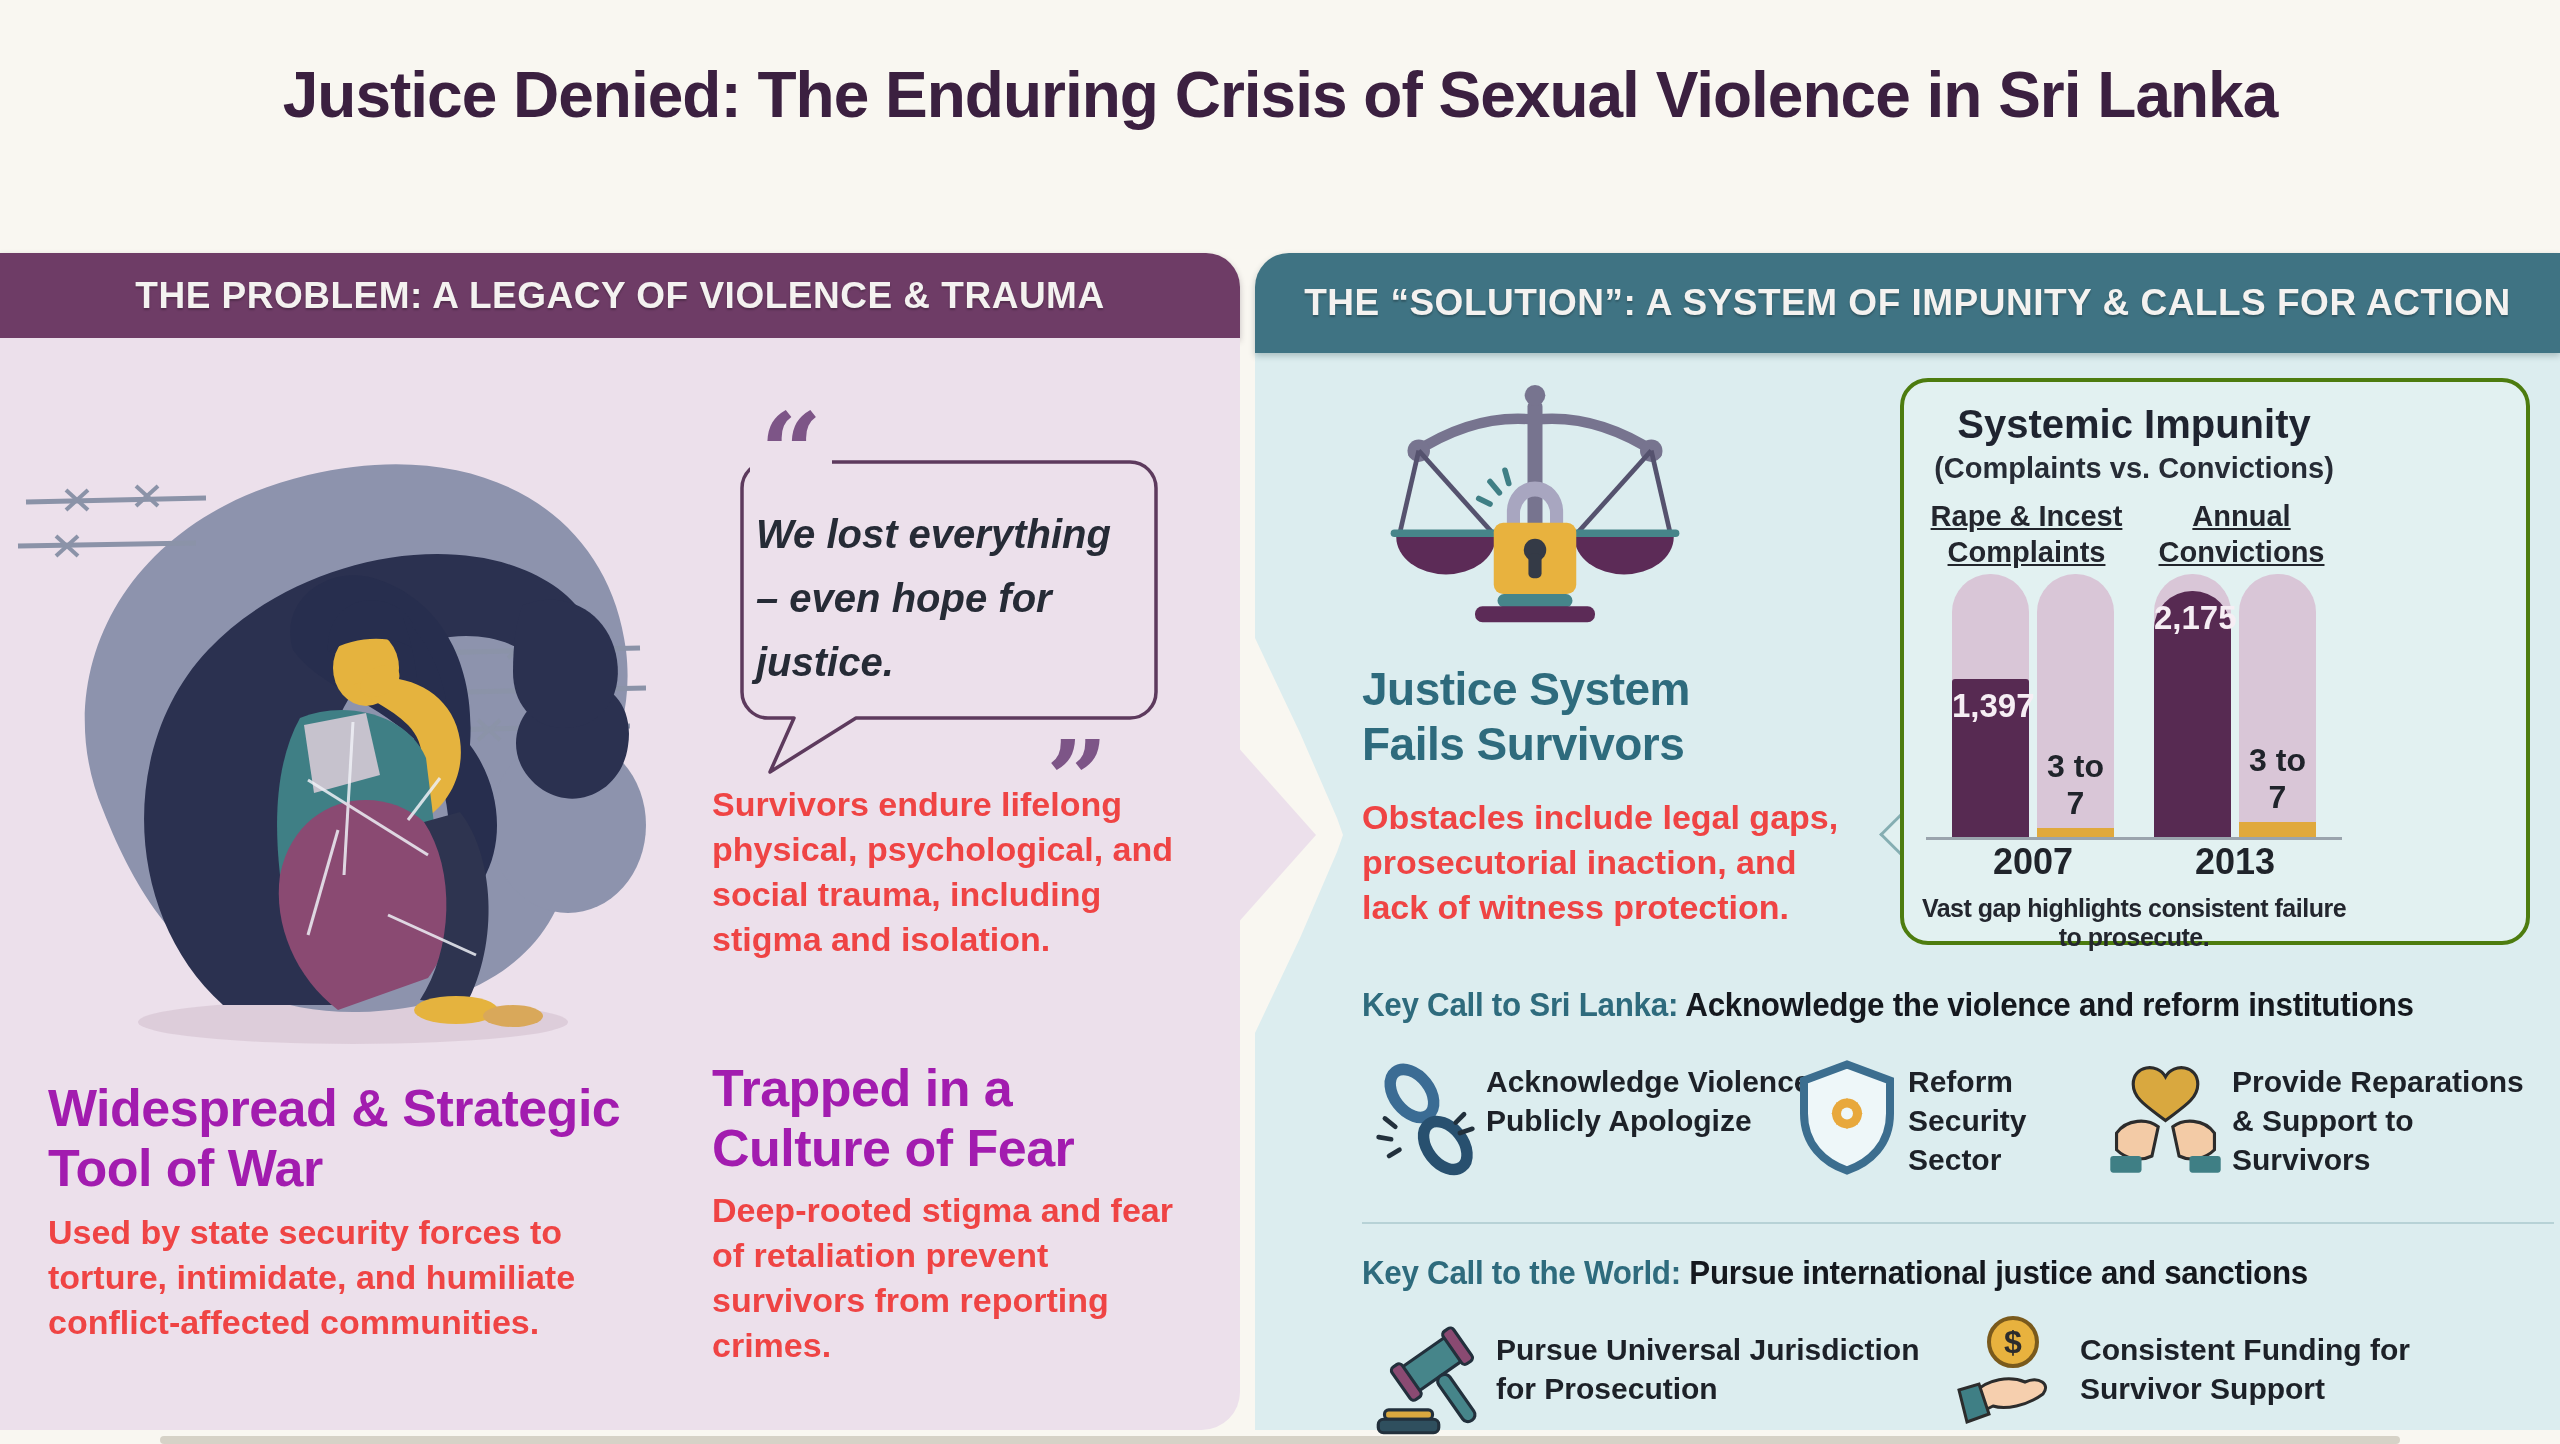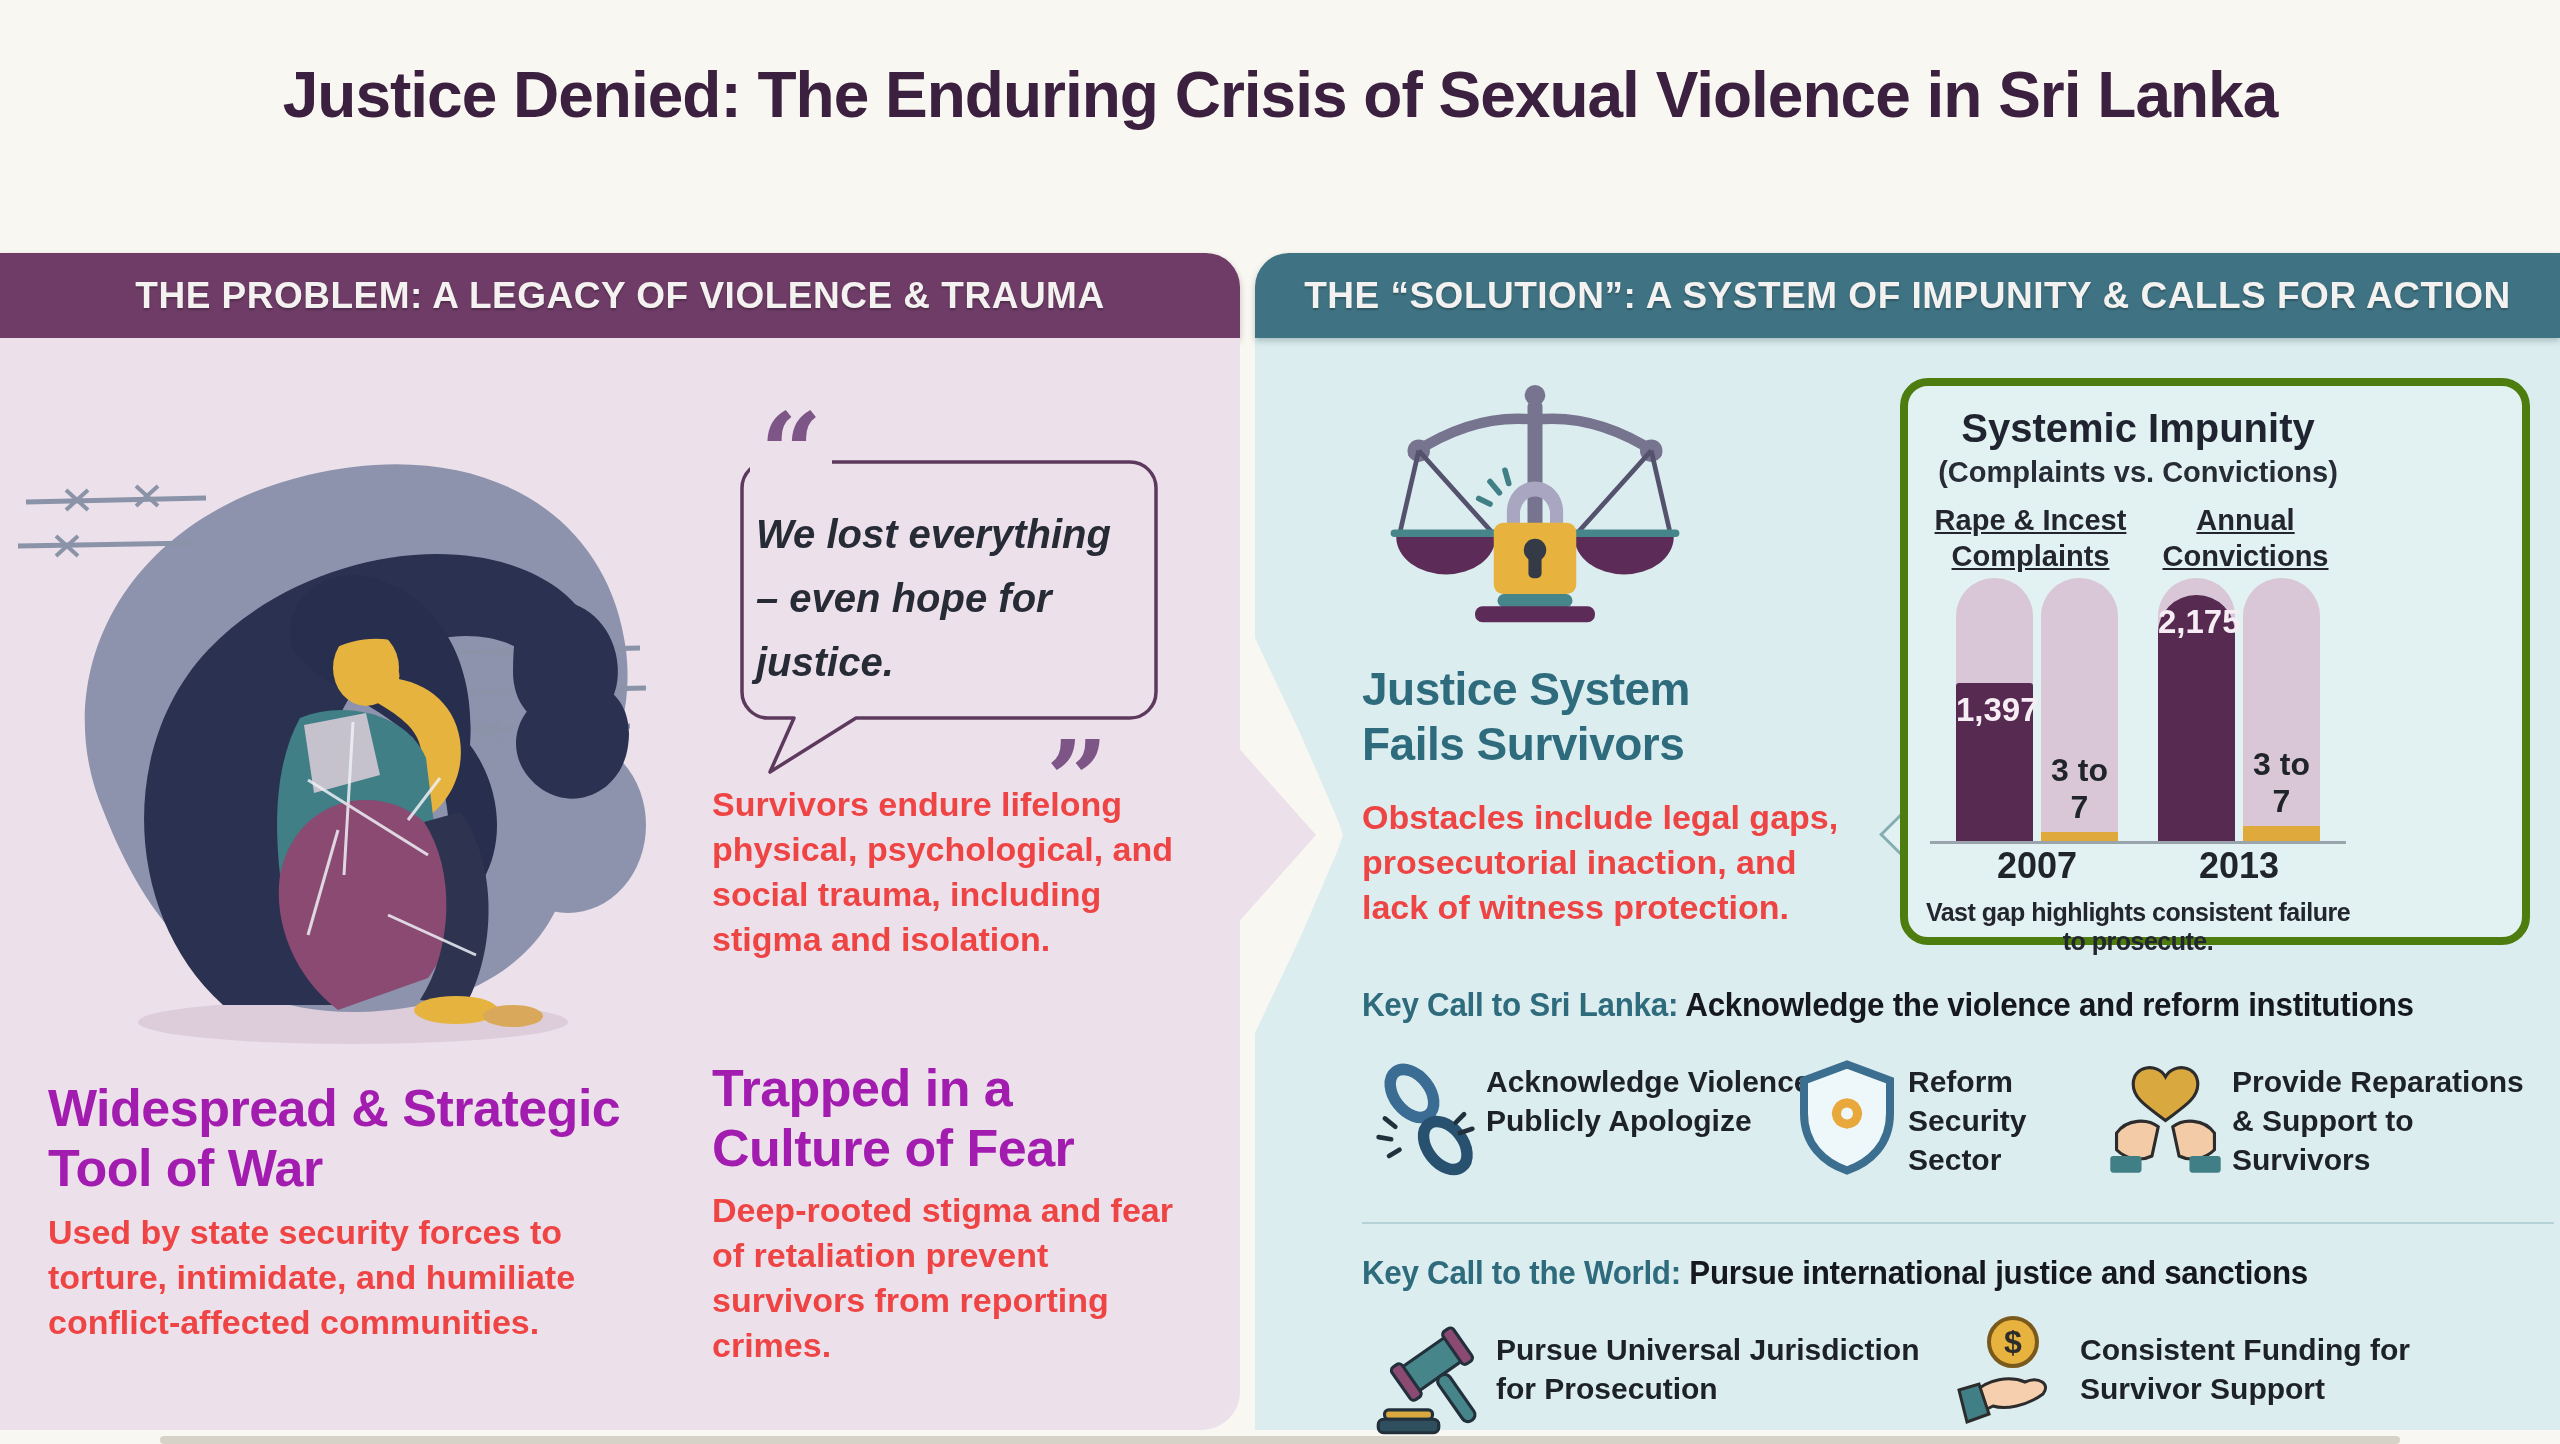--- a/index.html
+++ b/index.html
@@ -16,21 +16,21 @@
     font-size:64px;font-weight:800;letter-spacing:-1px;color:#3b2040;
   }
   
   .left-header{
     left:0;top:253px;width:1240px;height:85px;background:#6e3c66;
     border-radius:0 34px 0 0;display:flex;align-items:center;justify-content:center;
     box-shadow:0 3px 6px rgba(40,20,40,.25);
   }
   .right-panel{left:1255px;top:253px;width:1305px;height:1177px;}
   .right-header{
-    left:0;top:0;width:1305px;height:85px;background:#3f7383;
+    left:0;top:0;width:1305px;height:100px;background:#3f7383;
     border-radius:34px 0 0 0;display:flex;align-items:center;justify-content:center;
     box-shadow:0 3px 6px rgba(20,50,55,.25);
   }
   .panel-header-text{
     font-size:37px;font-weight:800;color:#f4f2f0;letter-spacing:.5px;
     text-shadow:0 2px 2px rgba(0,0,0,.25);white-space:nowrap;
   }
   .left-body{
     left:0;top:338px;width:1240px;height:1092px;background:#ece0eb;
     border-radius:0 0 38px 0;
@@ -65,21 +65,21 @@
   .teal-heading{font-size:46px;font-weight:800;line-height:1.2;color:#2e6b7d;letter-spacing:-.5px;}
   .call-heading{white-space:nowrap;font-size:33px;font-weight:800;letter-spacing:-.3px;
     transform:scaleX(.95);transform-origin:left center;}
   .call-label{color:#2e6b7d;}
   .call-text{color:#15181e;}
   .item-text{font-size:30px;font-weight:600;line-height:1.3;color:#1d2128;}
   .divider{height:2px;background:#b7d2d6;}
   
   .chart-box{
     left:1900px;top:378px;width:630px;height:567px;background:#e2f1f1;
-    border:8px solid #4d7c0f;border-radius:28px;box-sizing:border-box;
+    border:4px solid #4d7c0f;border-radius:28px;box-sizing:border-box;
   }
   .chart-notch{
     left:1886px;top:818px;width:30px;height:30px;background:#e2f1f1;
     border-left:3px solid #85aeb2;border-bottom:3px solid #85aeb2;
     transform:rotate(45deg);
   }
   .chart-content{position:absolute;left:10px;top:0;width:440px;height:100%;}
   .chart-title{position:absolute;top:20px;width:100%;text-align:center;
     font-size:40px;font-weight:800;color:#1f2430;}
   .chart-subtitle{position:absolute;top:70px;width:100%;text-align:center;

